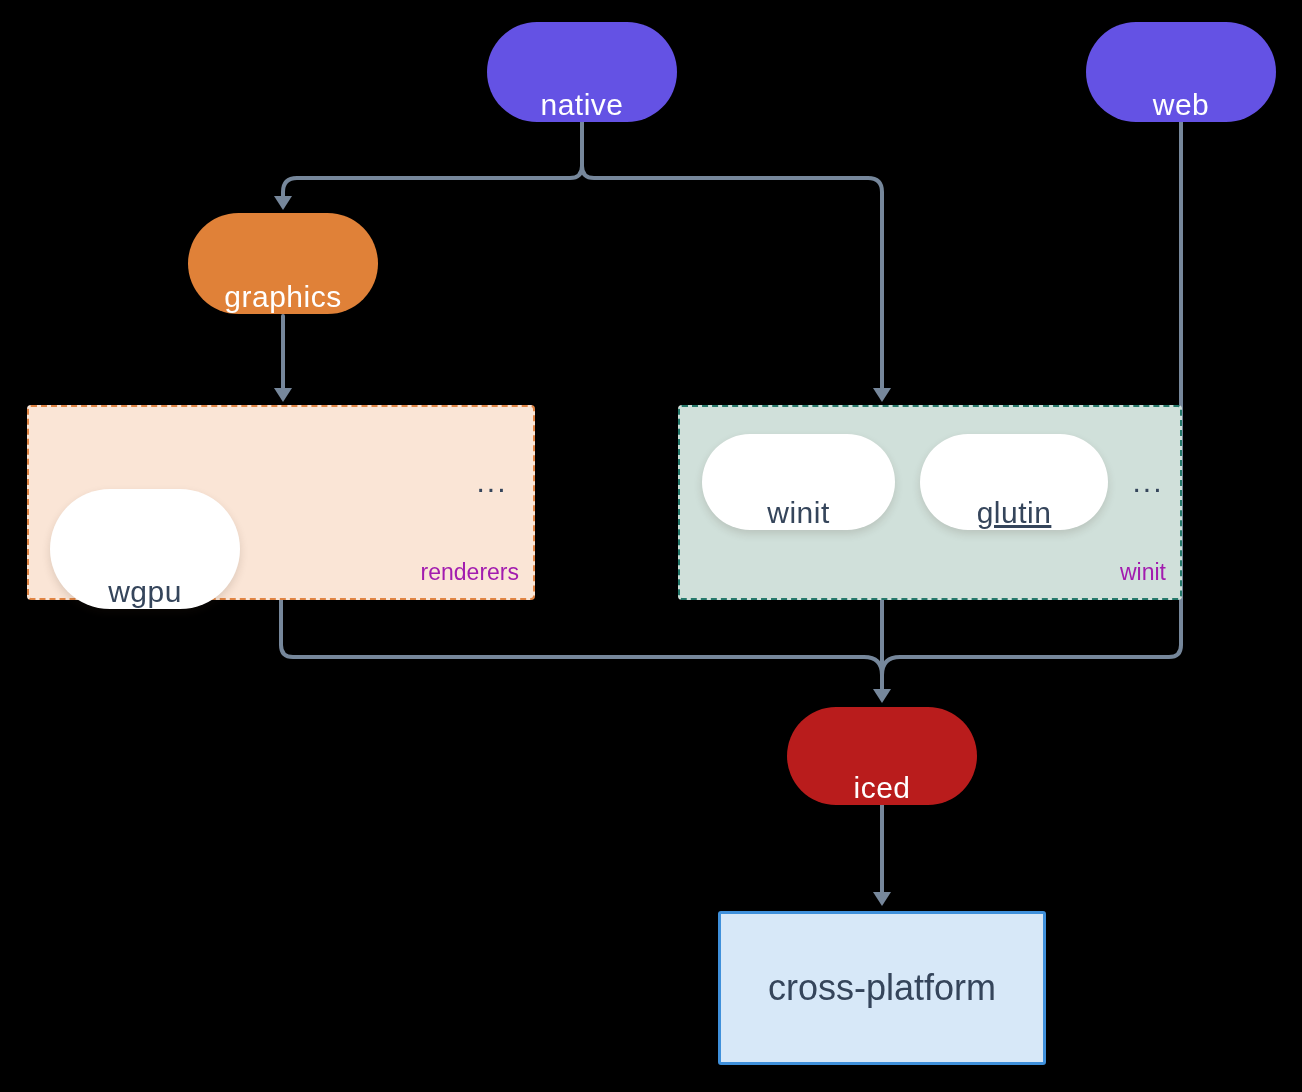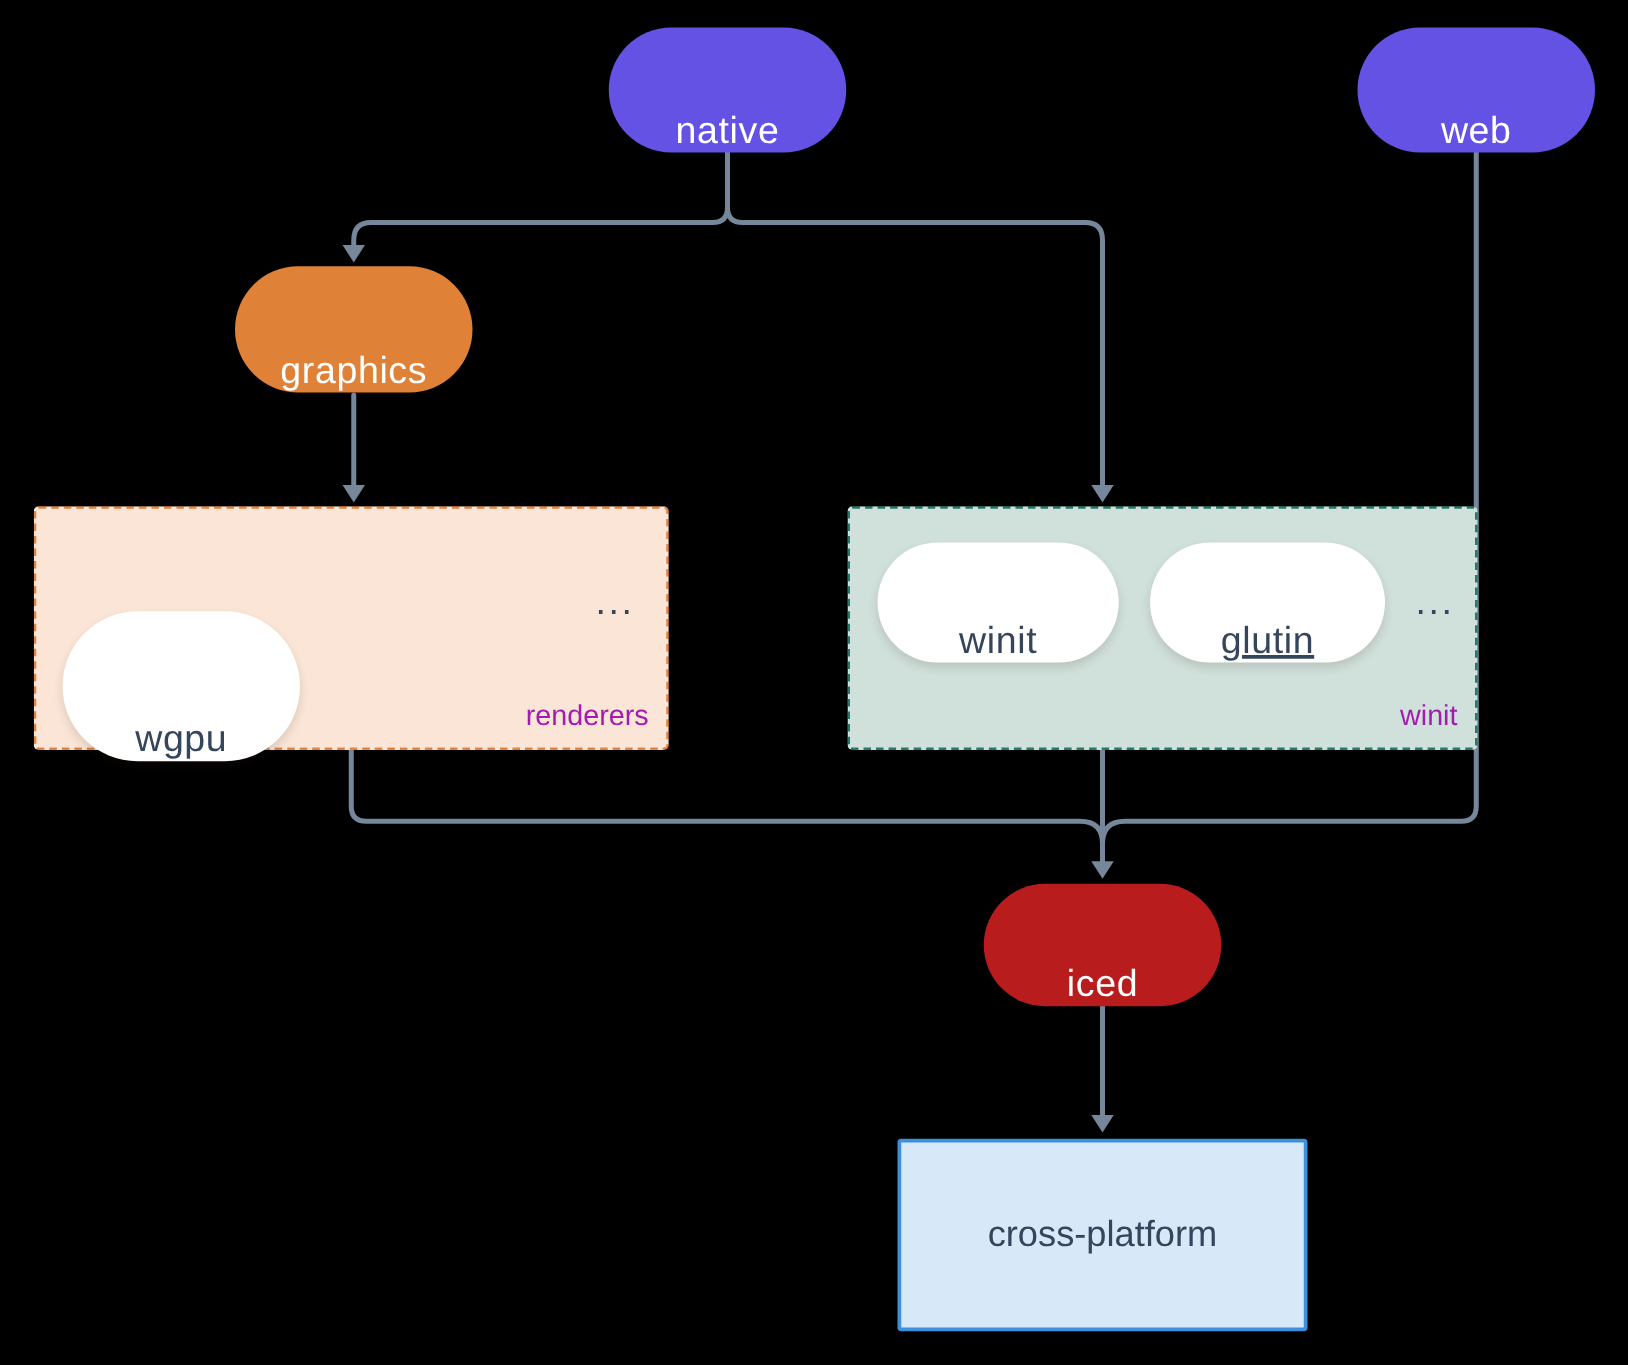--- a/index.html
+++ b/index.html
@@ -65,21 +65,21 @@
     position: absolute;
     background: #d7e8f8;
     border: 3px solid #3f90db;
     border-radius: 3px;
     box-sizing: border-box;
     display: flex;
     flex-direction: column;
     align-items: center;
     justify-content: center;
     color: #35455b;
-    font-size: 29px;
+    font-size: 36px;
     line-height: 46px;
     text-align: center;
   }
 </style>
 </head>
 <body>
 
 <div class="stage">
 
   <svg class="connector-layer" width="1302" height="1092" viewBox="0 0 1302 1092">

